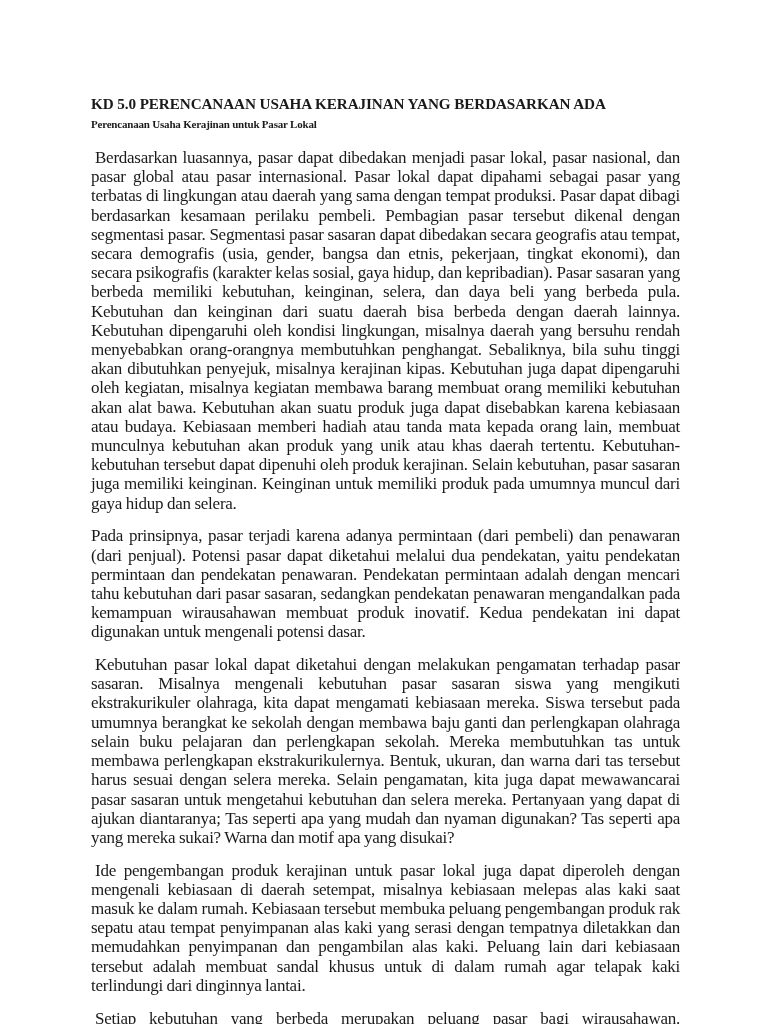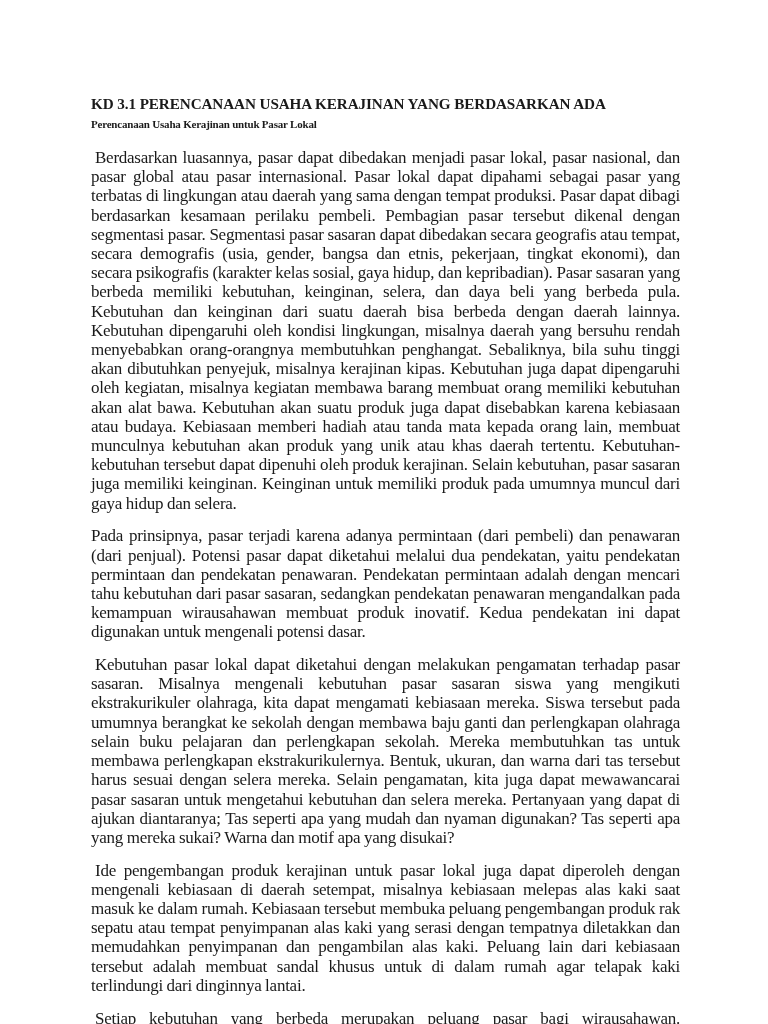--- a/index.html
+++ b/index.html
@@ -22,21 +22,21 @@
     font-size: 17px; line-height: 19.2px; margin: 0 0 13.5px 0;
     text-align: justify; letter-spacing: -0.25px; word-spacing: -0.3px;
   }
   .para.indent { text-indent: 4px; }
 </style>
 </head>
 <body>
 
 <div class="page">
   <h1 class="title">
-    <span class="l1">KD 3.1 PERENCANAAN USAHA KERAJINAN YANG BERDASARKAN ADA</span>
+    <span class="l1">KD 5.0 PERENCANAAN USAHA KERAJINAN YANG BERDASARKAN ADA</span>
   </h1>
   <h2 class="subtitle">Perencanaan Usaha Kerajinan untuk Pasar Lokal</h2>
   <p class="para indent">Berdasarkan luasannya, pasar dapat dibedakan menjadi pasar lokal, pasar nasional, dan pasar global atau pasar internasional. Pasar lokal dapat dipahami sebagai pasar yang terbatas di lingkungan atau daerah yang sama dengan tempat produksi. Pasar dapat dibagi berdasarkan kesamaan perilaku pembeli. Pembagian pasar tersebut dikenal dengan segmentasi pasar. Segmentasi pasar sasaran dapat dibedakan secara geografis atau tempat, secara demografis (usia, gender, bangsa dan etnis, pekerjaan, tingkat ekonomi), dan secara psikografis (karakter kelas sosial, gaya hidup, dan kepribadian). Pasar sasaran yang berbeda memiliki kebutuhan, keinginan, selera, dan daya beli yang berbeda pula. Kebutuhan dan keinginan dari suatu daerah bisa berbeda dengan daerah lainnya. Kebutuhan dipengaruhi oleh kondisi lingkungan, misalnya daerah yang bersuhu rendah menyebabkan orang-orangnya membutuhkan penghangat. Sebaliknya, bila suhu tinggi akan dibutuhkan penyejuk, misalnya kerajinan kipas. Kebutuhan juga dapat dipengaruhi oleh kegiatan, misalnya kegiatan membawa barang membuat orang memiliki kebutuhan akan alat bawa. Kebutuhan akan suatu produk juga dapat disebabkan karena kebiasaan atau budaya. Kebiasaan memberi hadiah atau tanda mata kepada orang lain, membuat munculnya kebutuhan akan produk yang unik atau khas daerah tertentu. Kebutuhan-kebutuhan tersebut dapat dipenuhi oleh produk kerajinan. Selain kebutuhan, pasar sasaran juga memiliki keinginan. Keinginan untuk memiliki produk pada umumnya muncul dari gaya hidup dan selera.</p>
   <p class="para">Pada prinsipnya, pasar terjadi karena adanya permintaan (dari pembeli) dan penawaran (dari penjual). Potensi pasar dapat diketahui melalui dua pendekatan, yaitu pendekatan permintaan dan pendekatan penawaran. Pendekatan permintaan adalah dengan mencari tahu kebutuhan dari pasar sasaran, sedangkan pendekatan penawaran mengandalkan pada kemampuan wirausahawan membuat produk inovatif. Kedua pendekatan ini dapat digunakan untuk mengenali potensi dasar.</p>
   <p class="para indent">Kebutuhan pasar lokal dapat diketahui dengan melakukan pengamatan terhadap pasar sasaran. Misalnya mengenali kebutuhan pasar sasaran siswa yang mengikuti ekstrakurikuler olahraga, kita dapat mengamati kebiasaan mereka. Siswa tersebut pada umumnya berangkat ke sekolah dengan membawa baju ganti dan perlengkapan olahraga selain buku pelajaran dan perlengkapan sekolah. Mereka membutuhkan tas untuk membawa perlengkapan ekstrakurikulernya. Bentuk, ukuran, dan warna dari tas tersebut harus sesuai dengan selera mereka. Selain pengamatan, kita juga dapat mewawancarai pasar sasaran untuk mengetahui kebutuhan dan selera mereka. Pertanyaan yang dapat di ajukan diantaranya; Tas seperti apa yang mudah dan nyaman digunakan? Tas seperti apa yang mereka sukai? Warna dan motif apa yang disukai?</p>
   <p class="para indent">Ide pengembangan produk kerajinan untuk pasar lokal juga dapat diperoleh dengan mengenali kebiasaan di daerah setempat, misalnya kebiasaan melepas alas kaki saat masuk ke dalam rumah. Kebiasaan tersebut membuka peluang pengembangan produk rak sepatu atau tempat penyimpanan alas kaki yang serasi dengan tempatnya diletakkan dan memudahkan penyimpanan dan pengambilan alas kaki. Peluang lain dari kebiasaan tersebut adalah membuat sandal khusus untuk di dalam rumah agar telapak kaki terlindungi dari dinginnya lantai.</p>
   <p class="para indent">Setiap kebutuhan yang berbeda merupakan peluang pasar bagi wirausahawan. Segmentasi pasar tersebut memiliki keinginan, selera, dan daya beli yang berbeda pula. Pemahaman tentang pasar sasaran secara</p>
 </div>
 
 </body></html>

